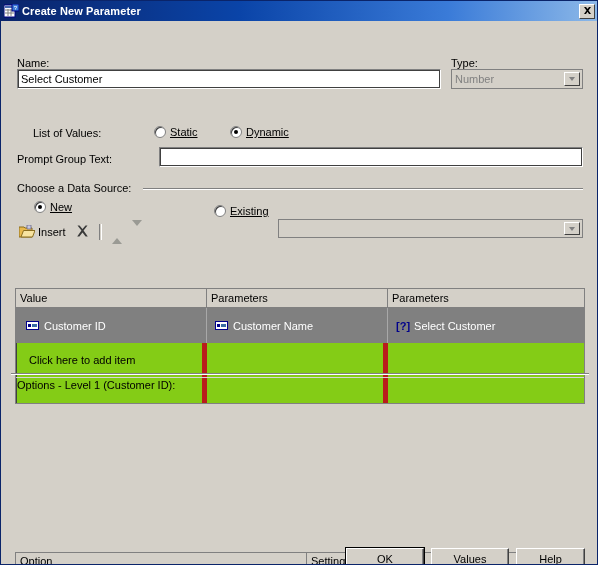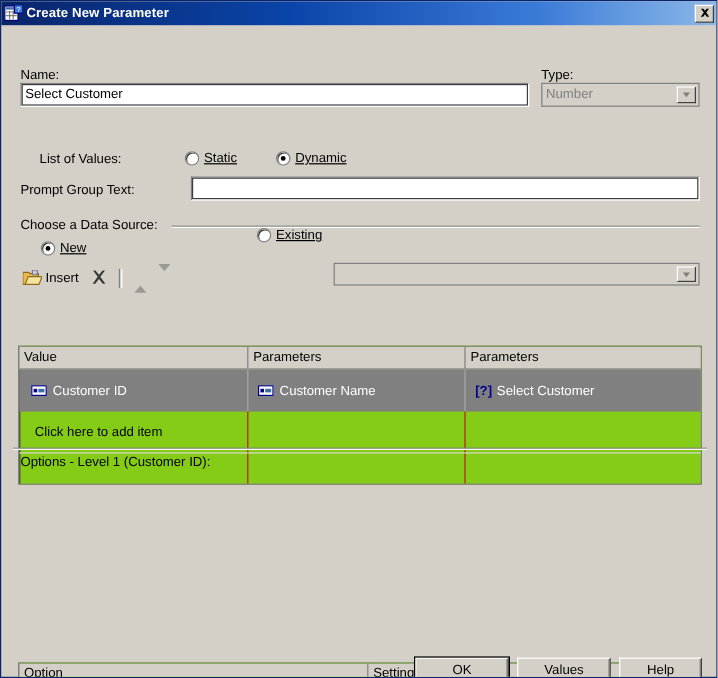--- a/index.html
+++ b/index.html
@@ -222,21 +222,21 @@
     height: 19px;
   }
   .gcell {
     font-size: 11px;
     display: flex;
     align-items: center;
     padding-left: 5px;
     box-sizing: border-box;
     overflow: hidden;
     white-space: nowrap;
-    border-right: 1px solid #b91c1c;
+    border-right: 5px solid #b91c1c;
   }
   .ghead .gcell {
     border-right: 1px solid #808080;
     padding-left: 4px;
   }
   .grow.selected {
     background: #808080;
     color: #ffffff;
   }
   .grow.selected .gcell { border-right: 1px solid #a8a8a8; }
@@ -378,21 +378,21 @@
 
     <div class="lbl abs" style="left:16px; top:161px;">
       <span>Choose a Data Source:</span>
     </div>
     <div class="grp-line abs" style="left:142px; top:167px; width:440px;"></div>
 
     <div class="radio-row abs" style="left:33px; top:180px;">
       <span class="radio checked"></span>
       <span class="lbl">New</span>
     </div>
-    <div class="radio-row abs" style="left:213px; top:169px;">
+    <div class="radio-row abs" style="left:213px; top:184px;">
       <span class="radio"></span>
       <span class="lbl">Existing</span>
     </div>
     <div class="combo abs" style="left:277px; top:178px; width:305px; height:19px;">
       <span></span>
       <span class="arrowbox">
           <i class="arrow-dn"></i>
         </span>
     </div>
 

